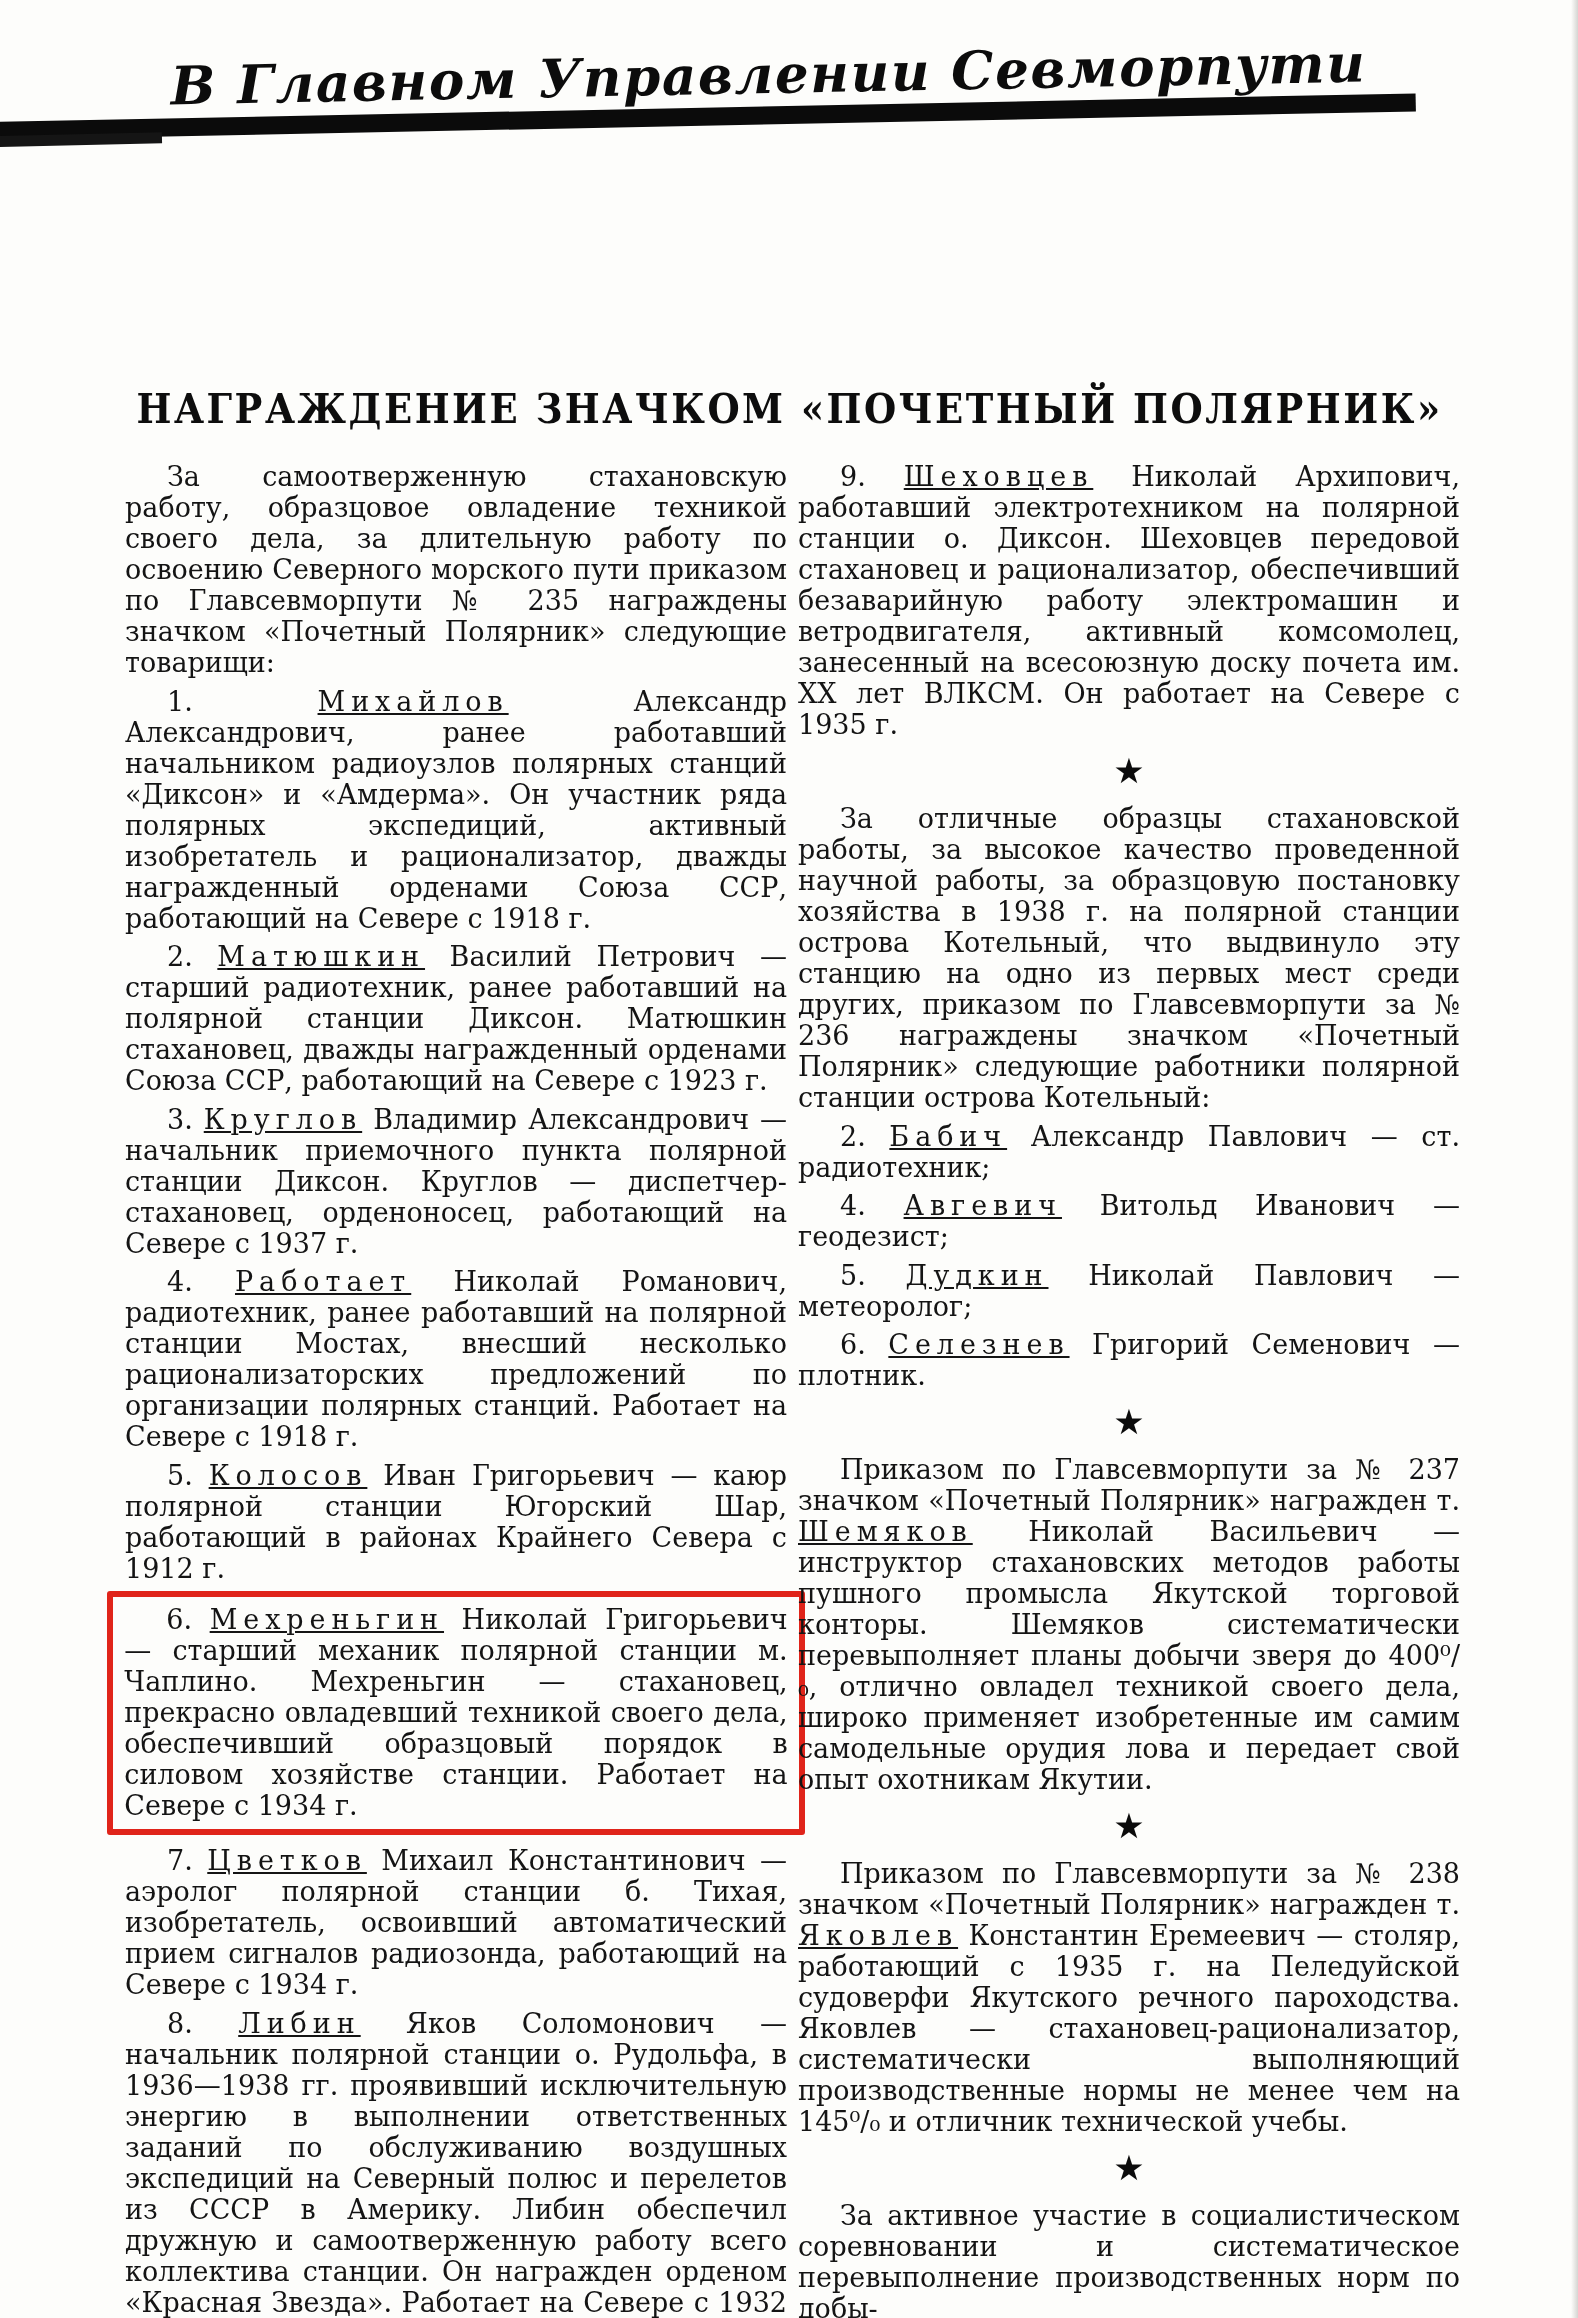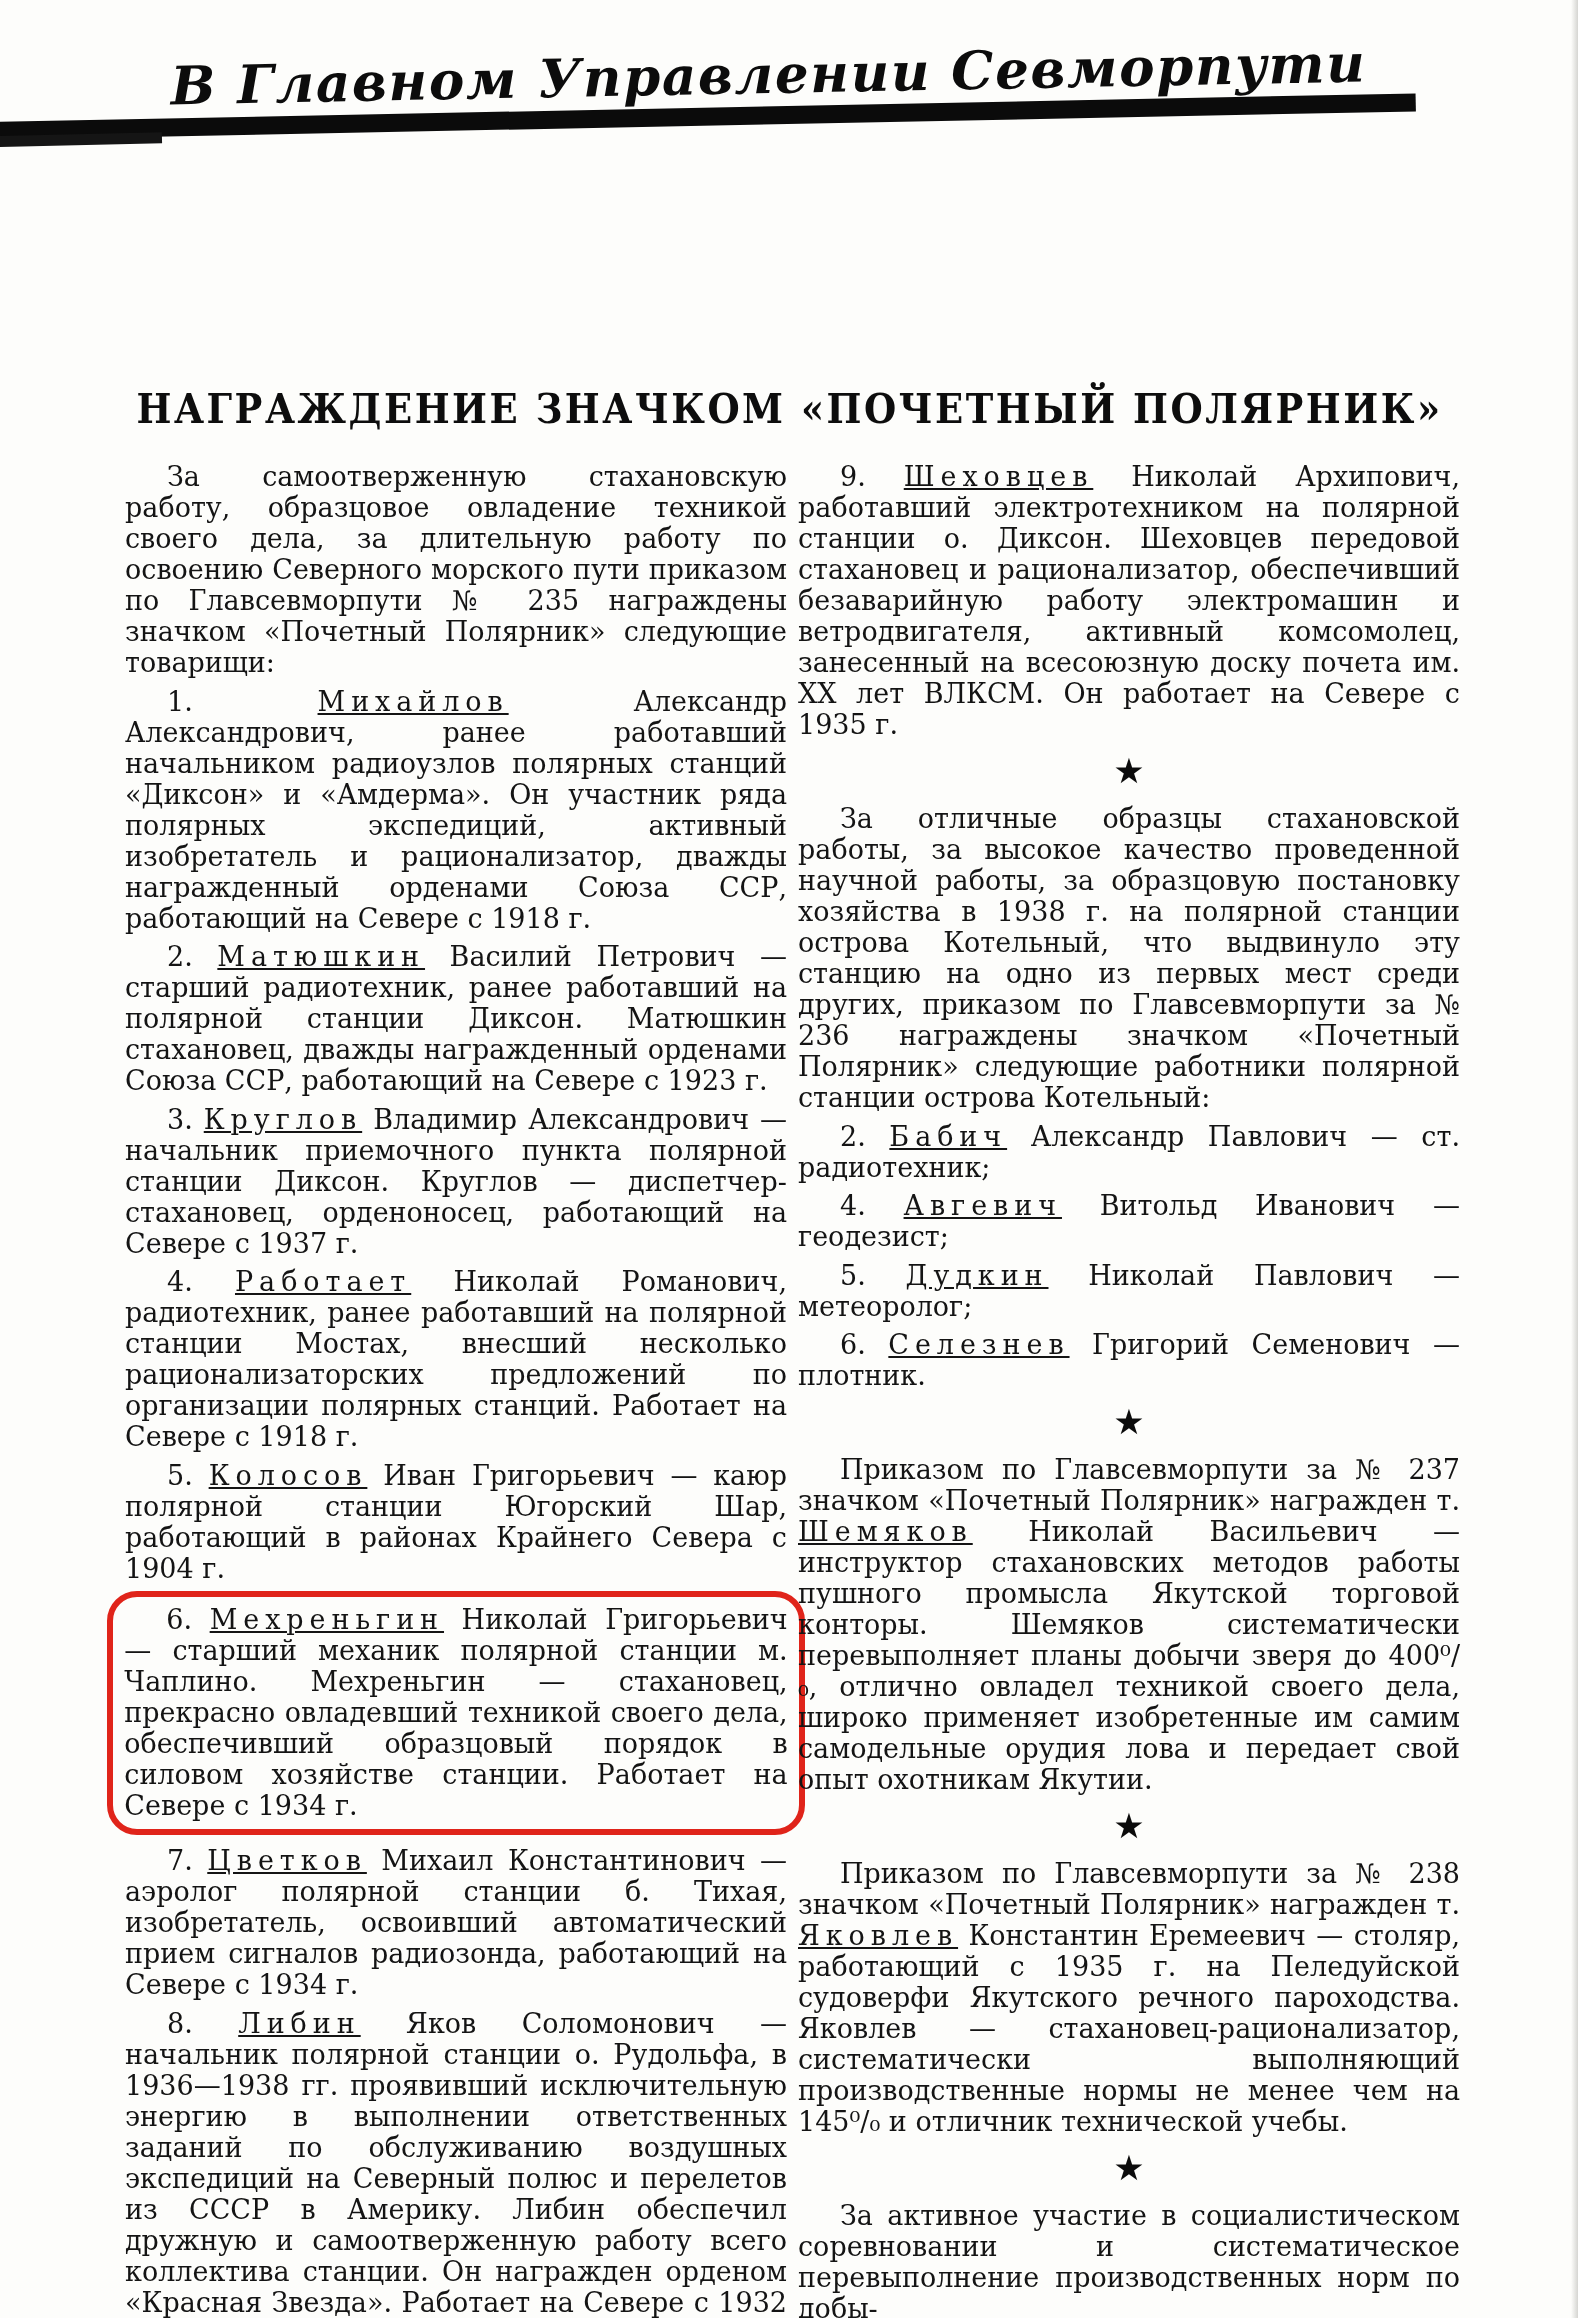--- a/index.html
+++ b/index.html
@@ -36,21 +36,21 @@
   .col{
     position:absolute;top:461px;width:662px;
     font-size:27px;line-height:31px;text-align:justify;
     color:#141414;
   }
   .col-left{left:125px;}
   .col-right{left:798px;}
   .par{margin:0 0 7.5px 0;text-indent:42px;}
   .sp{letter-spacing:0.22em;text-decoration:underline;}
   .highlight{
-    border:6.7px solid #e0241a;border-radius:30px;
+    border:6.7px solid #e0241a;border-radius:3px;
     padding:6.7px 11.7px 8.4px 11.7px;
     margin:3.3px -18.4px 10px -18.4px;
   }
   .star{
     text-align:center;font-size:35px;line-height:38px;
     margin:11.7px 0 13.4px 0;color:#0b0b0b;text-indent:0;
   }
 </style>
 </head>
 <body>
@@ -63,21 +63,21 @@
   <div class="scan-edge-right"></div>
 
   <div class="title">НАГРАЖДЕНИЕ ЗНАЧКОМ «ПОЧЕТНЫЙ ПОЛЯРНИК»</div>
 
   <div class="col col-left">
     <p class="par"><span>За самоотверженную стахановскую работу, образцовое овладение техникой своего дела, за длительную работу по освоению Северного морского пути приказом по Главсевморпути № 235 награждены значком «Почетный Полярник» следующие товарищи:</span></p>
     <p class="par"><span>1. </span><span class="sp">Михайлов</span><span> Александр Александрович, ранее работавший начальником радиоузлов полярных станций «Диксон» и «Амдерма». Он участник ряда полярных экспедиций, активный изобретатель и рационализатор, дважды награжденный орденами Союза ССР, работающий на Севере с 1918 г.</span></p>
     <p class="par"><span>2. </span><span class="sp">Матюшкин</span><span> Василий Петрович — старший радиотехник, ранее работавший на полярной станции Диксон. Матюшкин стахановец, дважды награжденный орденами Союза ССР, работающий на Севере с 1923 г.</span></p>
     <p class="par"><span>3. </span><span class="sp">Круглов</span><span> Владимир Александрович — начальник приемочного пункта полярной станции Диксон. Круглов — диспетчер-стахановец, орденоносец, работающий на Севере с 1937 г.</span></p>
     <p class="par"><span>4. </span><span class="sp">Работает</span><span> Николай Романович, радиотехник, ранее работавший на полярной станции Мостах, внесший несколько рационализаторских предложений по организации полярных станций. Работает на Севере с 1918 г.</span></p>
-    <p class="par"><span>5. </span><span class="sp">Колосов</span><span> Иван Григорьевич — каюр полярной станции Югорский Шар, работающий в районах Крайнего Севера с 1904 г.</span></p>
+    <p class="par"><span>5. </span><span class="sp">Колосов</span><span> Иван Григорьевич — каюр полярной станции Югорский Шар, работающий в районах Крайнего Севера с 1912 г.</span></p>
     <p class="par highlight"><span>6. </span><span class="sp">Мехреньгин</span><span> Николай Григорьевич — старший механик полярной станции м. Чаплино. Мехреньгин — стахановец, прекрасно овладевший техникой своего дела, обеспечивший образцовый порядок в силовом хозяйстве станции. Работает на Севере с 1934 г.</span></p>
     <p class="par"><span>7. </span><span class="sp">Цветков</span><span> Михаил Константинович — аэролог полярной станции б. Тихая, изобретатель, освоивший автоматический прием сигналов радиозонда, работающий на Севере с 1934 г.</span></p>
     <p class="par"><span>8. </span><span class="sp">Либин</span><span> Яков Соломонович — начальник полярной станции о. Рудольфа, в 1936—1938 гг. проявивший исключительную энергию в выполнении ответственных заданий по обслуживанию воздушных экспедиций на Северный полюс и перелетов из СССР в Америку. Либин обеспечил дружную и самоотверженную работу всего коллектива станции. Он награжден орденом «Красная Звезда». Работает на Севере с 1932 г.</span></p>
   </div>
 
   <div class="col col-right">
     <p class="par"><span>9. </span><span class="sp">Шеховцев</span><span> Николай Архипович, работавший электротехником на полярной станции о. Диксон. Шеховцев передовой стахановец и рационализатор, обеспечивший безаварийную работу электромашин и ветродвигателя, активный комсомолец, занесенный на всесоюзную доску почета им. XX лет ВЛКСМ. Он работает на Севере с 1935 г.</span></p>
     <div class="star">★</div>
     <p class="par"><span>За отличные образцы стахановской работы, за высокое качество проведенной научной работы, за образцовую постановку хозяйства в 1938 г. на полярной станции острова Котельный, что выдвинуло эту станцию на одно из первых мест среди других, приказом по Главсевморпути за № 236 награждены значком «Почетный Полярник» следующие работники полярной станции острова Котельный:</span></p>
     <p class="par"><span>2. </span><span class="sp">Бабич</span><span> Александр Павлович — ст. радиотехник;</span></p>

